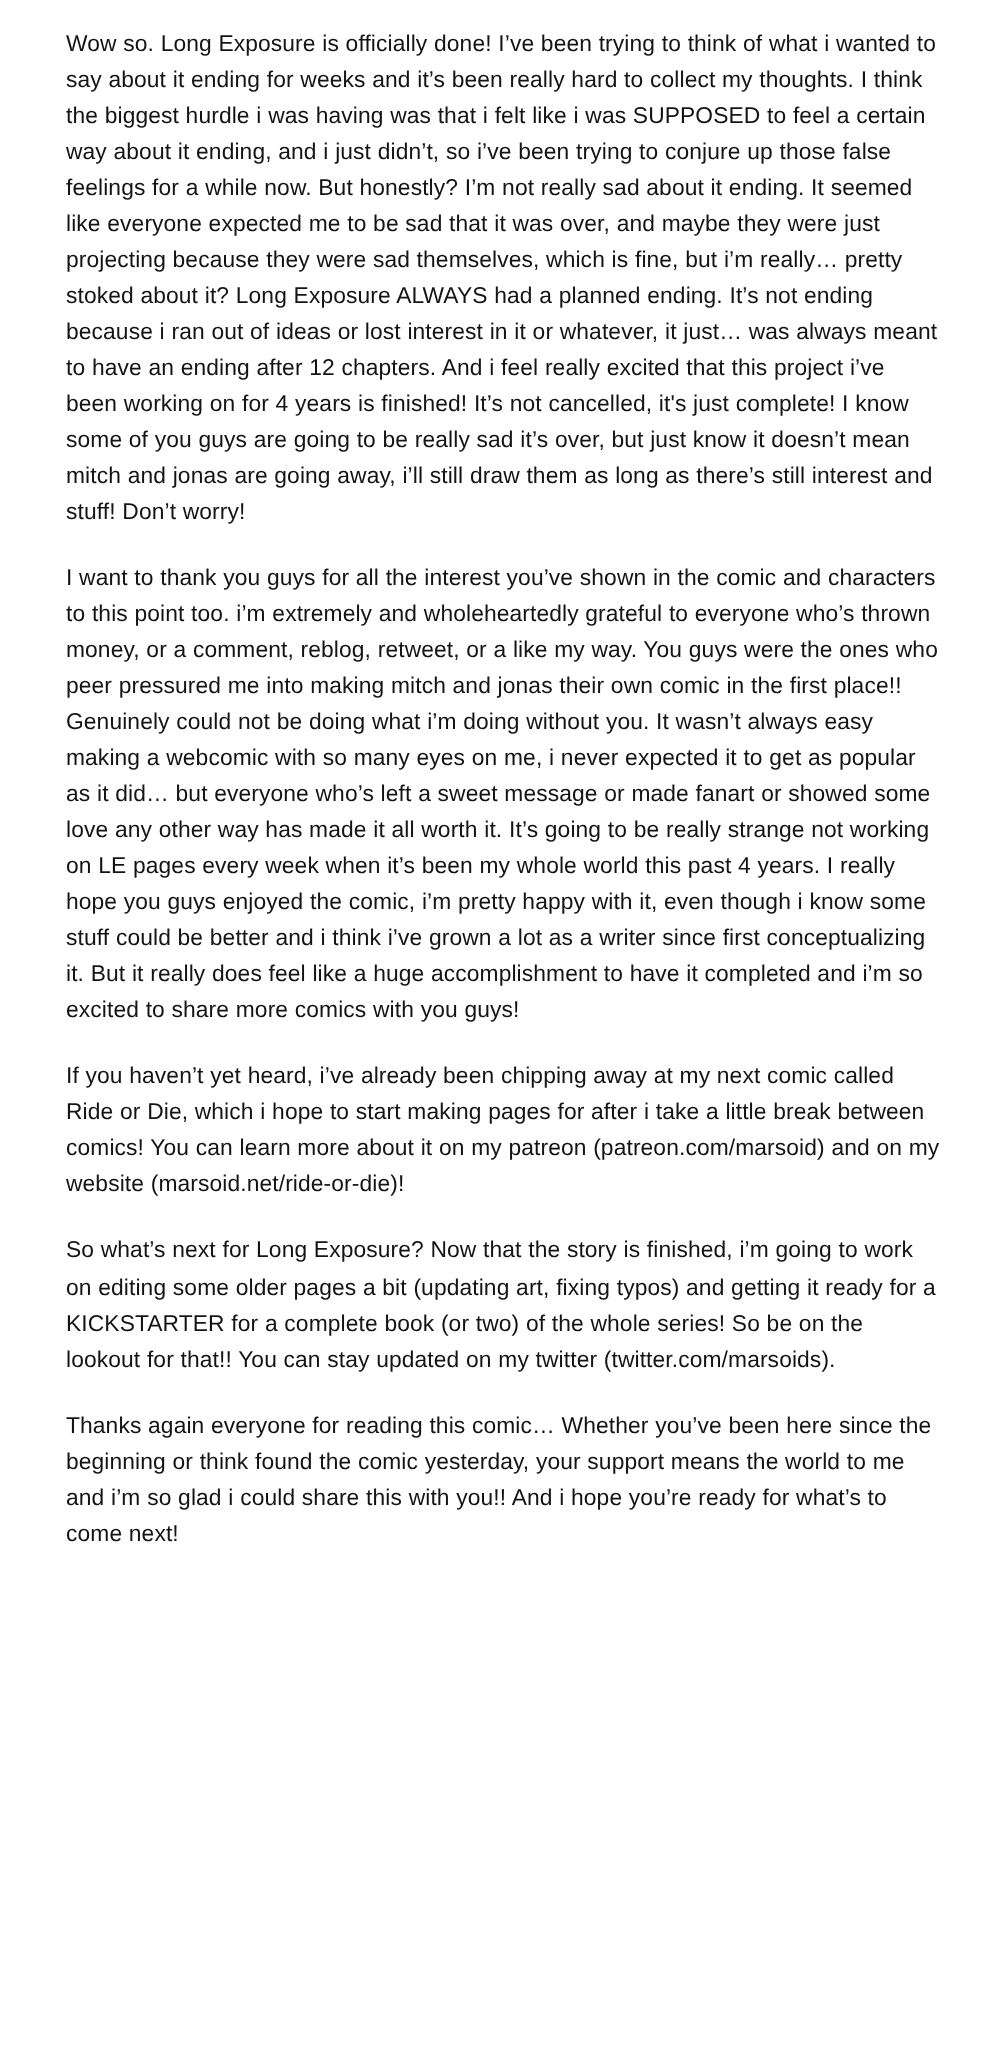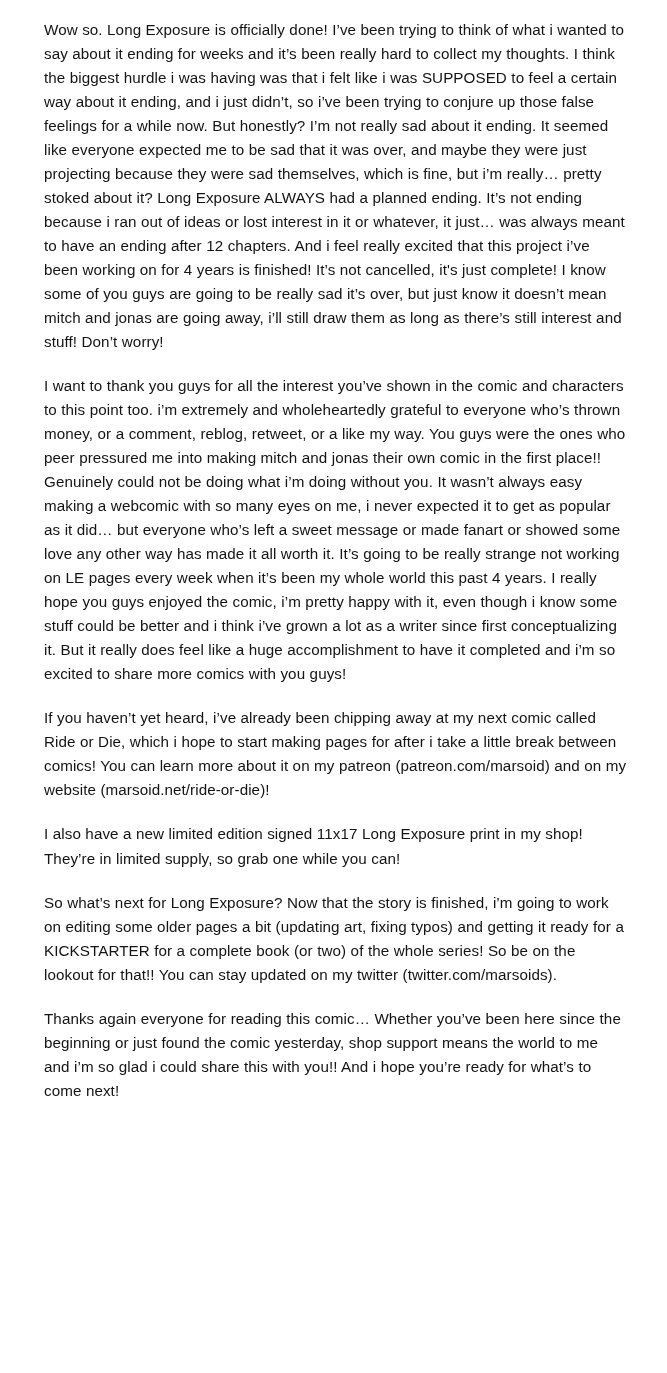--- a/index.html
+++ b/index.html
@@ -34,17 +34,16 @@
   }
 </style>
 </head>
 <body>
 
 <div class="page">
   <article class="post-body">
     <p>Wow so. Long Exposure is officially done! I’ve been trying to think of what i wanted to say about it ending for weeks and it’s been really hard to collect my thoughts. I think the biggest hurdle i was having was that i felt like i was SUPPOSED to feel a certain way about it ending, and i just didn’t, so i’ve been trying to conjure up those false feelings for a while now. But honestly? I’m not really sad about it ending. It seemed like everyone expected me to be sad that it was over, and maybe they were just projecting because they were sad themselves, which is fine, but i’m really… pretty stoked about it? Long Exposure ALWAYS had a planned ending. It’s not ending because i ran out of ideas or lost interest in it or whatever, it just… was always meant to have an ending after 12 chapters. And i feel really excited that this project i’ve been working on for 4 years is finished! It’s not cancelled, it's just complete! I know some of you guys are going to be really sad it’s over, but just know it doesn’t mean mitch and jonas are going away, i’ll still draw them as long as there’s still interest and stuff! Don’t worry!</p>
     <p>I want to thank you guys for all the interest you’ve shown in the comic and characters to this point too. i’m extremely and wholeheartedly grateful to everyone who’s thrown money, or a comment, reblog, retweet, or a like my way. You guys were the ones who peer pressured me into making mitch and jonas their own comic in the first place!! Genuinely could not be doing what i’m doing without you. It wasn’t always easy making a webcomic with so many eyes on me, i never expected it to get as popular as it did… but everyone who’s left a sweet message or made fanart or showed some love any other way has made it all worth it. It’s going to be really strange not working on LE pages every week when it’s been my whole world this past 4 years. I really hope you guys enjoyed the comic, i’m pretty happy with it, even though i know some stuff could be better and i think i’ve grown a lot as a writer since first conceptualizing it. But it really does feel like a huge accomplishment to have it completed and i’m so excited to share more comics with you guys!</p>
     <p>If you haven’t yet heard, i’ve already been chipping away at my next comic called Ride or Die, which i hope to start making pages for after i take a little break between comics! You can learn more about it on my patreon (patreon.com/marsoid) and on my website (marsoid.net/ride-or-die)!</p>
-    <p>I also have a new limited edition signed 11x17 Long Exposure print in my shop! They’re in limited supply, so grab one while you can!</p>
     <p>So what’s next for Long Exposure? Now that the story is finished, i’m going to work on editing some older pages a bit (updating art, fixing typos) and getting it ready for a KICKSTARTER for a complete book (or two) of the whole series! So be on the lookout for that!! You can stay updated on my twitter (twitter.com/marsoids).</p>
-    <p>Thanks again everyone for reading this comic… Whether you’ve been here since the beginning or just found the comic yesterday, shop support means the world to me and i’m so glad i could share this with you!! And i hope you’re ready for what’s to come next!</p>
+    <p>Thanks again everyone for reading this comic… Whether you’ve been here since the beginning or think found the comic yesterday, your support means the world to me and i’m so glad i could share this with you!! And i hope you’re ready for what’s to come next!</p>
   </article>
 </div>
 
 </body></html>

